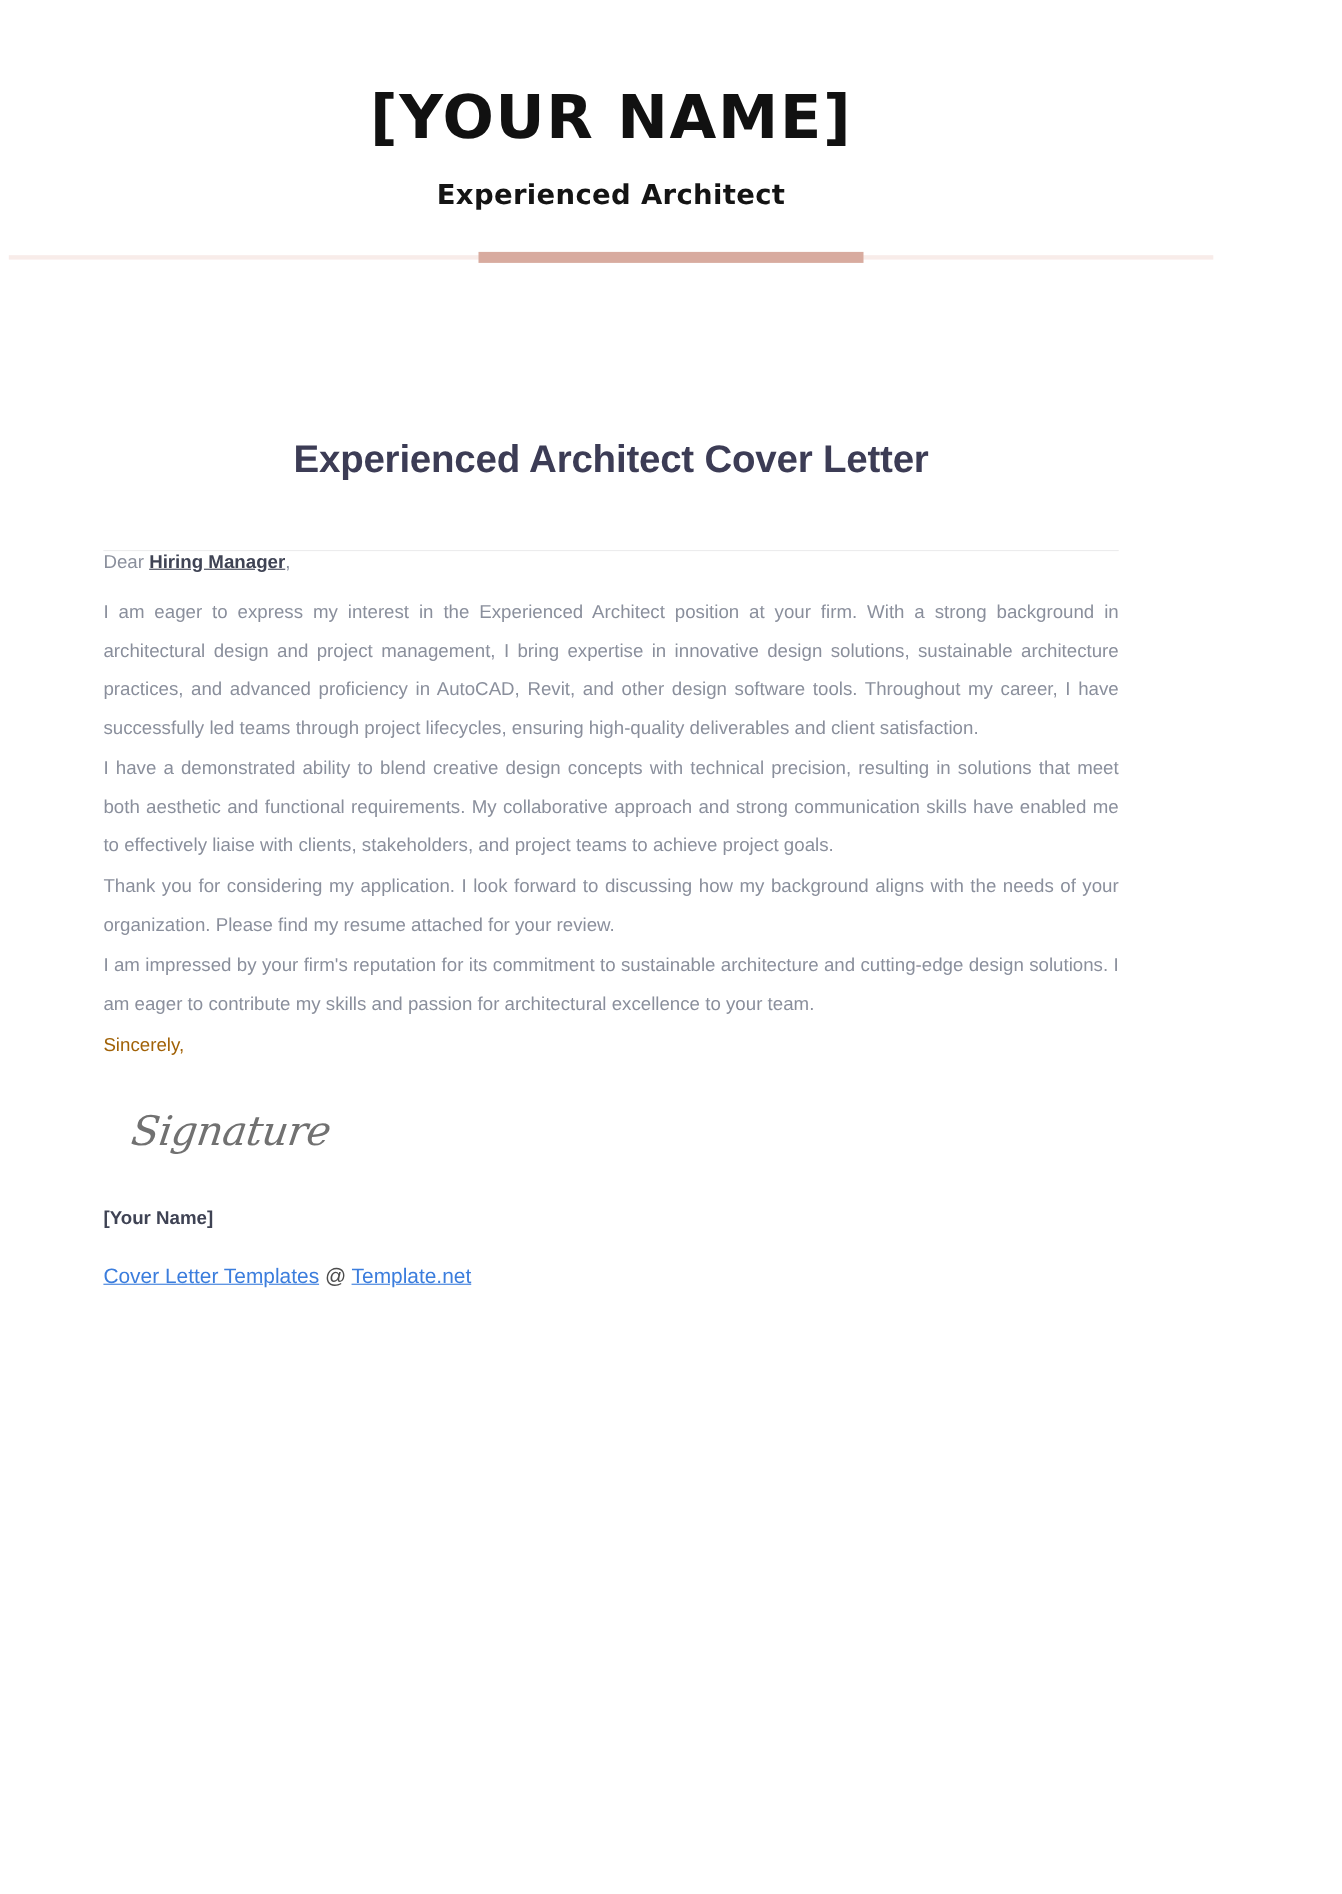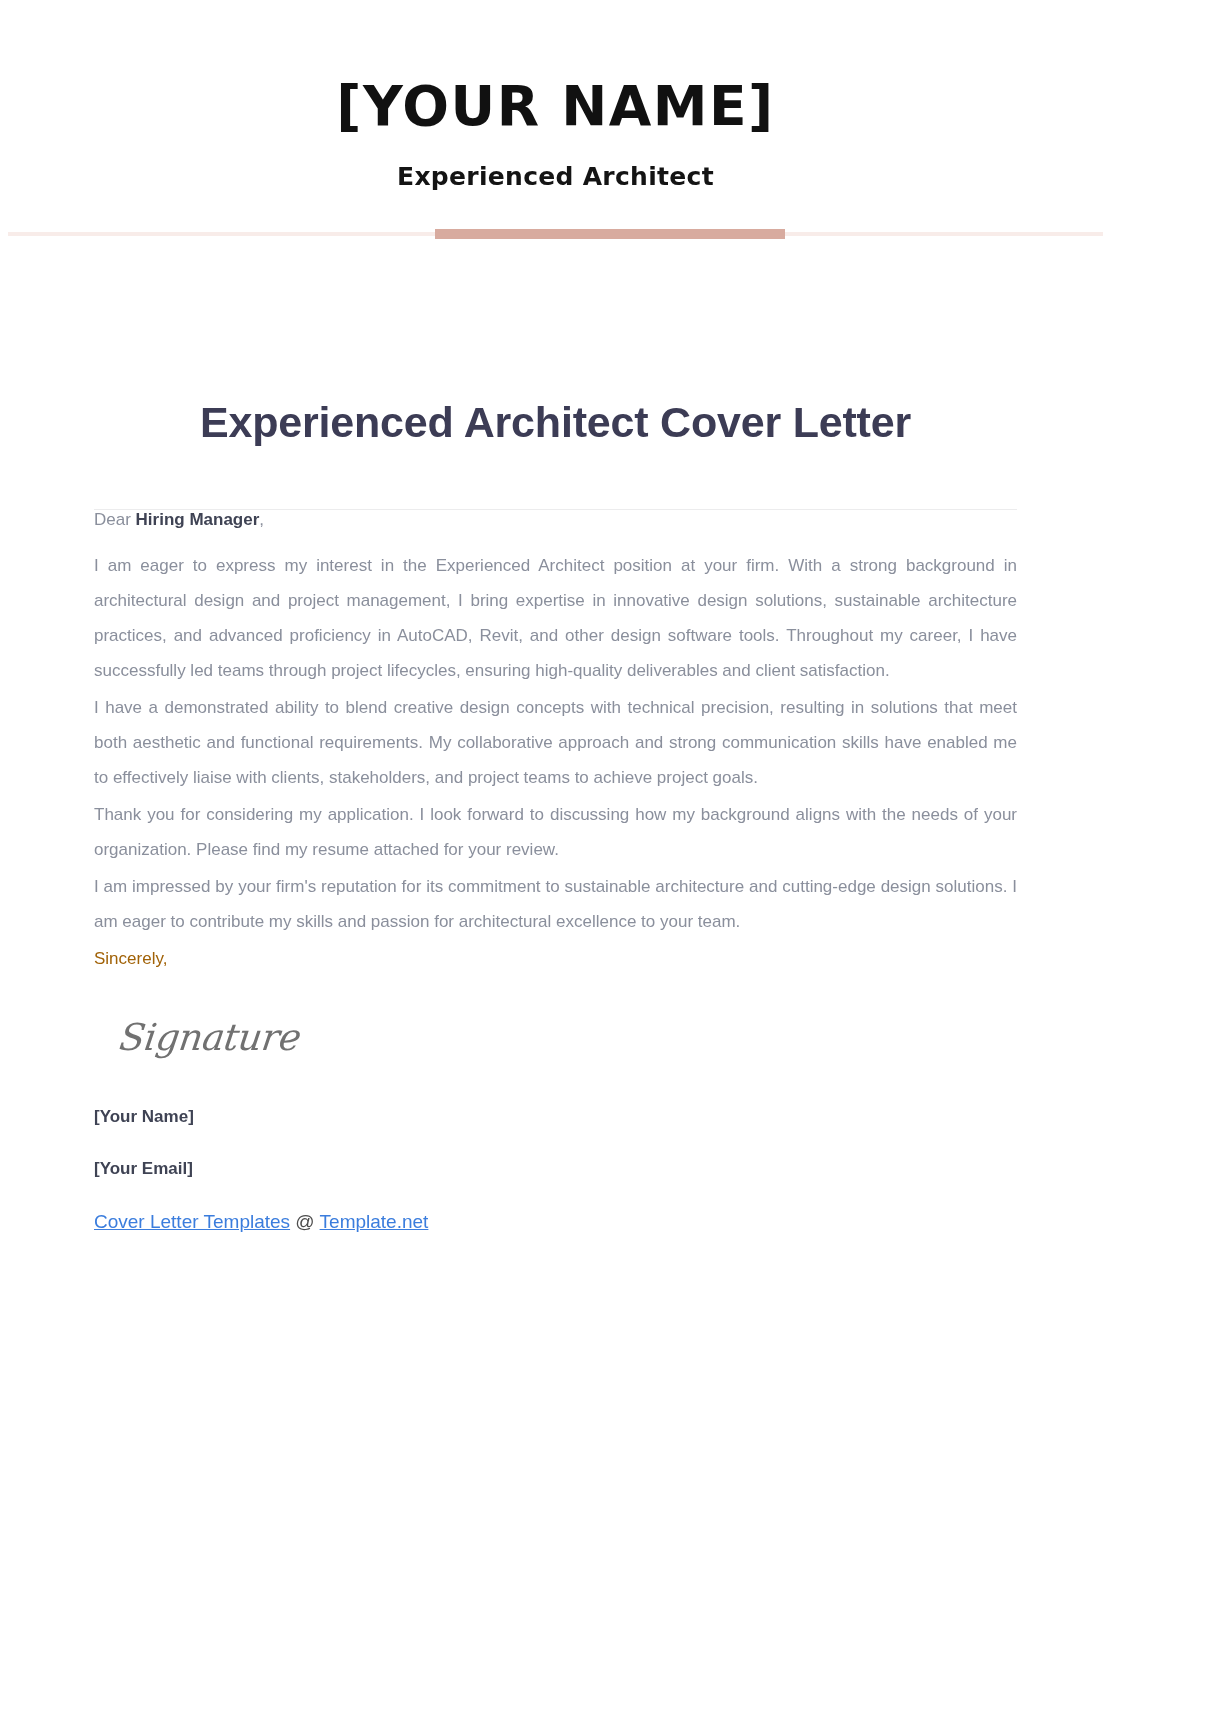--- a/index.html
+++ b/index.html
@@ -71,21 +71,21 @@
 
   
   .doc {
     padding: 0 94px;
     box-sizing: border-box;
   }
 
   .doc-title {
     text-align: center;
     font-family: "Liberation Sans", sans-serif;
-    font-size: 43px;
+    font-size: 35px;
     font-weight: 700;
     color: #3c3c55;
     letter-spacing: -0.2px;
     margin: 0;
     padding-top: 158px;
   }
 
   .title-divider {
     height: 1px;
     background: #ececed;
@@ -108,20 +108,21 @@
 
   .salutation {
     font-size: 17px;
     color: #8a8f9c;
     margin: 0 0 18px 0;
     font-weight: 400;
   }
   .salutation b {
     color: #3f4354;
     font-weight: 700;
+    text-decoration: underline;
   }
 
   .para {
     font-size: 17px;
     line-height: 35px;
     color: #8a8f9c;
     text-align: justify;
     margin: 0 0 2px 0;
     font-weight: 400;
   }
@@ -195,21 +196,20 @@
     <p class="para">I have a demonstrated ability to blend creative design concepts with technical precision, resulting in solutions that meet both aesthetic and functional requirements. My collaborative approach and strong communication skills have enabled me to effectively liaise with clients, stakeholders, and project teams to achieve project goals.</p>
     <p class="para">Thank you for considering my application. I look forward to discussing how my background aligns with the needs of your organization. Please find my resume attached for your review.</p>
     <p class="para">I am impressed by your firm's reputation for its commitment to sustainable architecture and cutting-edge design solutions. I am eager to contribute my skills and passion for architectural excellence to your team.</p>
 
     <p class="closing">Sincerely,</p>
 
     <div class="signature">Signature</div>
 
     <div class="signoff">
       <p class="signoff-line">[Your Name]</p>
-      <p class="signoff-line">[Your Email]</p>
     </div>
 
     <div class="footer">
       <a href="#">Cover Letter Templates</a><span> @ </span><a href="#">Template.net</a>
     </div>
 
   </div>
 </div>
 
 </body></html>

